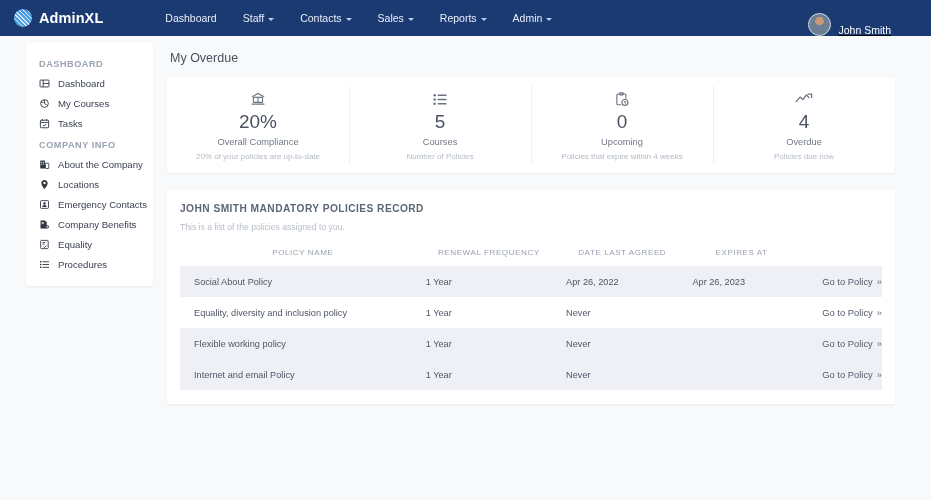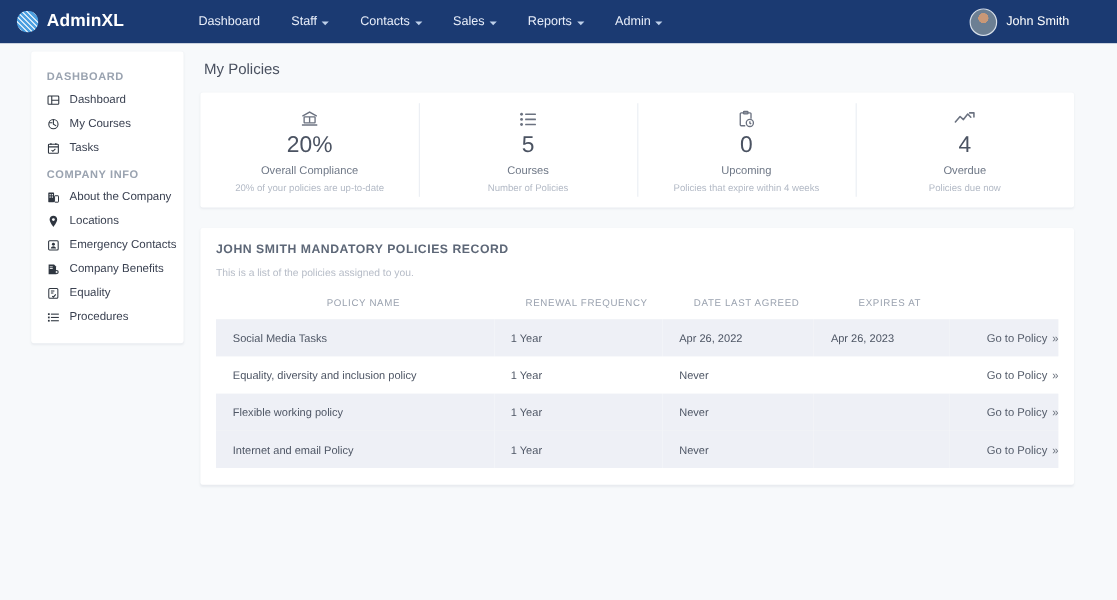--- a/index.html
+++ b/index.html
@@ -39,21 +39,21 @@
   }
   .caret {
     display: inline-block; width: 0; height: 0;
     border-left: 3.2px solid transparent;
     border-right: 3.2px solid transparent;
     border-top: 3.6px solid #bed0ea;
     position: relative; top: 1px;
   }
   .userbox {
     position: absolute; right: 40px; top: 0; height: 36px;
-    display: flex; align-items: center; gap: 7px; cursor: pointer;
+    display: flex; align-items: flex-end; gap: 7px; cursor: pointer; text-decoration: underline;
   }
   .avatar {
     width: 23px; height: 23px; border-radius: 50%;
     background: radial-gradient(circle at 50% 34%, #c99877 0 24%, #6c7f93 25% 100%);
     border: 1.5px solid #d7dfe9;
     overflow: hidden; flex: none;
   }
   .user-name { color: #ffffff; font-size: 10.5px; }
 
   
@@ -275,21 +275,21 @@
             <rect x="5" y="3.4" width="9.6" height="1.3"></rect>
             <rect x="5" y="7.4" width="9.6" height="1.3"></rect>
             <rect x="5" y="11.4" width="9.6" height="1.3"></rect>
           </svg>
         </span>
         <span class="lbl">Procedures</span>
       </div>
     </aside>
 
   <main class="content">
-    <div class="page-title">My Policies</div>
+    <div class="page-title">My Overdue</div>
 
     <section class="stats" id="stats">
         <div class="stat">
           <div class="stat-icon">
             <svg width="16" height="16" viewBox="0 0 20 20" fill="none" stroke="currentColor" stroke-width="1.4">
               <path d="M2.5 7.2L10 3l7.5 4.2"></path>
               <rect x="4.3" y="8" width="11.4" height="6.2" rx=".6"></rect>
               <line x1="2" y1="16.4" x2="18" y2="16.4" stroke-width="1.6"></line>
               <line x1="10" y1="8" x2="10" y2="14.2"></line>
             </svg>
@@ -355,21 +355,21 @@
           <tr id="thead-row">
               <th>POLICY NAME</th>
               <th>RENEWAL FREQUENCY</th>
               <th>DATE LAST AGREED</th>
               <th>EXPIRES AT</th>
               <th></th>
             </tr>
         </thead>
         <tbody id="tbody">
             <tr class="alt">
-              <td>Social Media Tasks</td>
+              <td>Social About Policy</td>
               <td>1 Year</td>
               <td>Apr 26, 2022</td>
               <td>Apr 26, 2023</td>
               <td class="go"><span class="go-link"><span>Go to Policy</span><span class="chev">»</span></span></td>
             </tr>
             <tr>
               <td>Equality, diversity and inclusion policy</td>
               <td>1 Year</td>
               <td>Never</td>
               <td></td>

